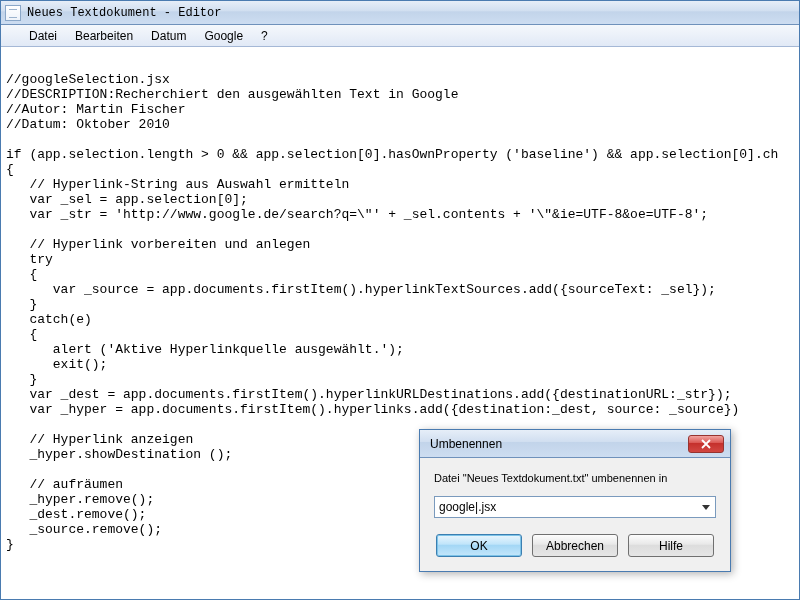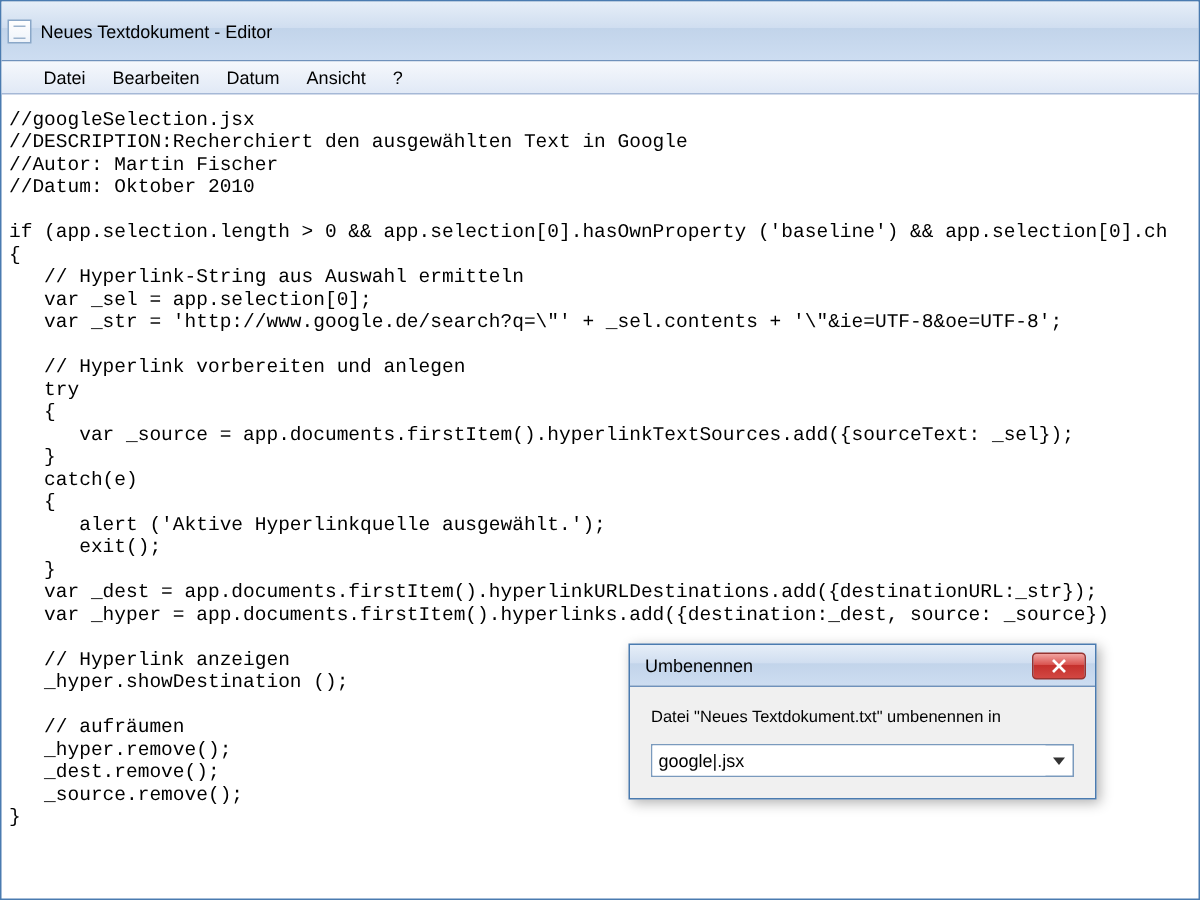--- a/index.html
+++ b/index.html
@@ -7,26 +7,27 @@
   body {
     width: 800px; height: 600px;
     font-family: "Segoe UI", Tahoma, sans-serif;
     font-size: 12px;
     background: #fff;
     overflow: hidden;
     position: relative;
     border: 1px solid #4a7bb0;
   }
   .titlebar {
-    height: 40px;
+    height: 24px;
     background: linear-gradient(to bottom, #e6eef8 0%, #d0def0 45%, #c2d4ea 46%, #cdddf1 100%);
     display: flex; align-items: center;
     padding: 0 4px;
     color: #000;
     border-bottom: 1px solid #6f91bb;
+    font-family: Liberation Mono, monospace;
   }
   .title-icon {
     width: 16px; height: 16px; margin-right: 6px;
     background: linear-gradient(to bottom, #fff 0%, #eef3fa 100%);
     border: 1px solid #8aa7c8;
     position: relative;
   }
   .title-icon::after {
     content: ""; position: absolute; left: 3px; right: 3px; top: 3px;
     height: 7px;
@@ -145,21 +146,21 @@
 
 <div class="titlebar">
   <div class="title-icon"></div>
   <div class="title-text">Neues Textdokument - Editor</div>
 </div>
 
 <div class="menubar">
   <div class="menuitem">Datei</div>
   <div class="menuitem">Bearbeiten</div>
   <div class="menuitem">Datum</div>
-  <div class="menuitem">Ansicht</div>
+  <div class="menuitem">Google</div>
   <div class="menuitem">?</div>
 </div>
 
 <div class="editor-area">//googleSelection.jsx
 //DESCRIPTION:Recherchiert den ausgewählten Text in Google
 //Autor: Martin Fischer
 //Datum: Oktober 2010
 
 if (app.selection.length &gt; 0 &amp;&amp; app.selection[0].hasOwnProperty ('baseline') &amp;&amp; app.selection[0].ch
 {
@@ -197,14 +198,19 @@
         <path d="M1 1 L9 9 M9 1 L1 9" stroke="#fff" stroke-width="1.8" fill="none"></path>
       </svg>
     </div>
   </div>
   <div class="dlg-body">
     <div class="dlg-label">Datei "Neues Textdokument.txt" umbenennen in</div>
     <div class="dlg-input-wrap">
       <input class="dlg-input" type="text" value="google|.jsx" style="">
       <div class="dlg-drop"></div>
     </div>
+    <div class="dlg-buttons">
+      <button class="btn primary">OK</button>
+      <button class="btn">Abbrechen</button>
+      <button class="btn">Hilfe</button>
+    </div>
   </div>
 </div>
 
 </body></html>

